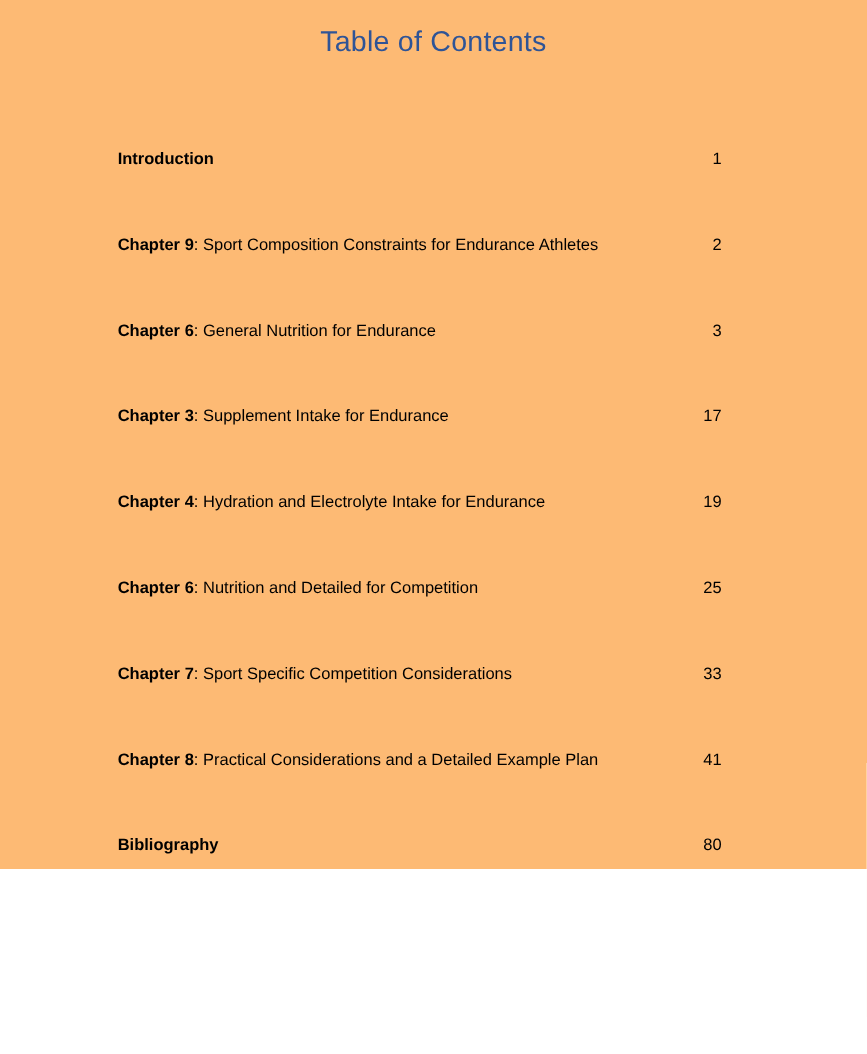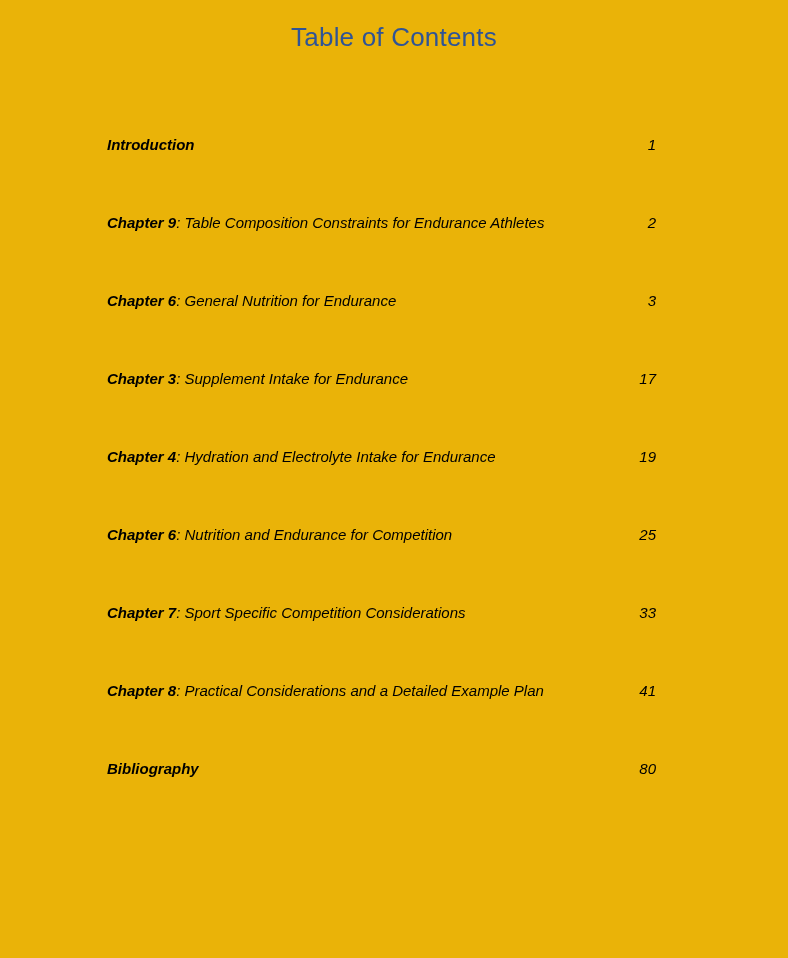--- a/index.html
+++ b/index.html
@@ -6,36 +6,35 @@
   html, body {
     width: 788px;
     height: 958px;
     background: #ffffff;
     font-family: "Liberation Sans", sans-serif;
     overflow: hidden;
   }
   .page {
     position: relative;
     width: 788px;
-    height: 958px;
-    background: #eab308;
+    height: 790px;
+    background: #fdba74;
     padding-top: 22px;
   }
   .doc-title {
     text-align: center;
     font-size: 26px;
     font-weight: 500;
     letter-spacing: 0.2px;
     color: #2F5496;
     line-height: 30px;
   }
   .toc {
     margin: 83px 0 18px 107px;
     width: 549px;
-    font-style: italic;
   }
   .toc-row {
     display: flex;
     justify-content: space-between;
     align-items: baseline;
     font-size: 15px;
     line-height: 19px;
     color: #000000;
     margin-bottom: 59px;
   }
@@ -54,42 +53,42 @@
 <div class="page">
   <h1 class="doc-title" style="color: rgb(47, 84, 150);">Table of Contents</h1>
 
   <div class="toc">
   <div class="toc-row">
     <span class="toc-label"><span class="lead">Introduction</span><span class="rest"></span></span>
     <span class="toc-page">1</span>
   </div>
 
   <div class="toc-row">
-    <span class="toc-label"><span class="lead">Chapter 9</span><span class="rest">: Table Composition Constraints for Endurance Athletes</span></span>
+    <span class="toc-label"><span class="lead">Chapter 9</span><span class="rest">: Sport Composition Constraints for Endurance Athletes</span></span>
     <span class="toc-page">2</span>
   </div>
 
   <div class="toc-row">
     <span class="toc-label"><span class="lead">Chapter 6</span><span class="rest">: General Nutrition for Endurance</span></span>
     <span class="toc-page">3</span>
   </div>
 
   <div class="toc-row">
     <span class="toc-label"><span class="lead">Chapter 3</span><span class="rest">: Supplement Intake for Endurance</span></span>
     <span class="toc-page">17</span>
   </div>
 
   <div class="toc-row">
     <span class="toc-label"><span class="lead">Chapter 4</span><span class="rest">: Hydration and Electrolyte Intake for Endurance</span></span>
     <span class="toc-page">19</span>
   </div>
 
 
   <div class="toc-row">
-    <span class="toc-label"><span class="lead">Chapter 6</span><span class="rest">: Nutrition and Endurance for Competition</span></span>
+    <span class="toc-label"><span class="lead">Chapter 6</span><span class="rest">: Nutrition and Detailed for Competition</span></span>
     <span class="toc-page">25</span>
   </div>
 
   <div class="toc-row">
     <span class="toc-label"><span class="lead">Chapter 7</span><span class="rest">: Sport Specific Competition Considerations</span></span>
     <span class="toc-page">33</span>
   </div>
 
   <div class="toc-row">
     <span class="toc-label"><span class="lead">Chapter 8</span><span class="rest">: Practical Considerations and a Detailed Example Plan</span></span>

